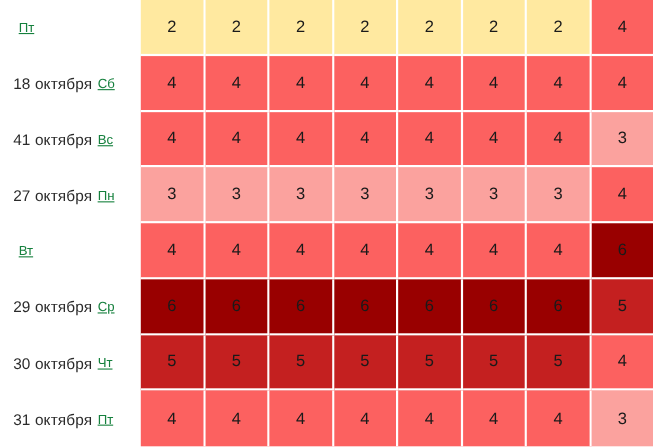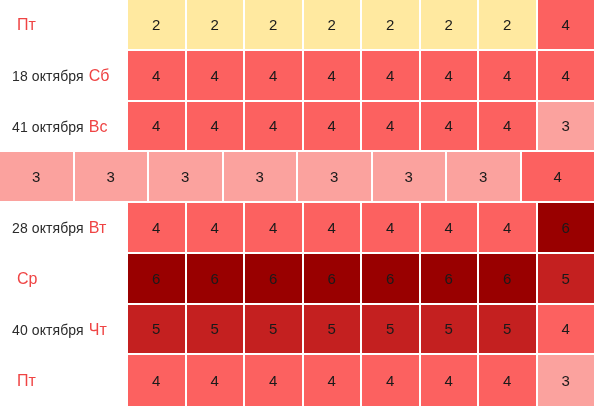--- a/index.html
+++ b/index.html
@@ -43,23 +43,24 @@
     white-space: nowrap;
   }
 
   .row-label .date-text {
     font-size: 14px;
     color: #2b2b2b;
     letter-spacing: 0.1px;
   }
 
   .row-label .dow-text {
-    font-size: 16px;
-    color: #ef4444;
+    font-size: 12px;
+    color: #15803d;
     margin-left: 5px;
+    text-decoration: underline;
   }
 
   
   .cells {
     flex: 1 1 auto;
     display: flex;
     flex-direction: row;
     min-width: 0;
   }
 
@@ -130,80 +131,85 @@
         <div class="cell" style="background: rgb(252, 97, 96); color: rgb(26, 26, 26);">4</div>
         <div class="cell" style="background: rgb(252, 97, 96); color: rgb(26, 26, 26);">4</div>
         <div class="cell" style="background: rgb(252, 97, 96); color: rgb(26, 26, 26);">4</div>
         <div class="cell" style="background: rgb(252, 97, 96); color: rgb(26, 26, 26);">4</div>
         <div class="cell" style="background: rgb(252, 97, 96); color: rgb(26, 26, 26);">4</div>
         <div class="cell" style="background: rgb(252, 97, 96); color: rgb(26, 26, 26);">4</div>
         <div class="cell" style="background: rgb(251, 162, 158); color: rgb(26, 26, 26);">3</div>
       </div>
     </div>
     <div class="hm-row">
-      <div class="cells">
-        <div class="cell" style="background: rgb(251, 162, 158); color: rgb(26, 26, 26);">3</div>
-        <div class="cell" style="background: rgb(251, 162, 158); color: rgb(26, 26, 26);">3</div>
-        <div class="cell" style="background: rgb(251, 162, 158); color: rgb(26, 26, 26);">3</div>
-        <div class="cell" style="background: rgb(251, 162, 158); color: rgb(26, 26, 26);">3</div>
-        <div class="cell" style="background: rgb(251, 162, 158); color: rgb(26, 26, 26);">3</div>
-        <div class="cell" style="background: rgb(251, 162, 158); color: rgb(26, 26, 26);">3</div>
-        <div class="cell" style="background: rgb(251, 162, 158); color: rgb(26, 26, 26);">3</div>
-        <div class="cell" style="background: rgb(252, 97, 96); color: rgb(26, 26, 26);">4</div>
-      </div>
-    </div>
-    <div class="hm-row">
-      <div class="row-label">
-        <span class="date-text">28 октября</span>
+      <div class="row-label">
+        <span class="date-text">27 октября</span>
+        <span class="dow-text">Пн</span>
+      </div>
+      <div class="cells">
+        <div class="cell" style="background: rgb(251, 162, 158); color: rgb(26, 26, 26);">3</div>
+        <div class="cell" style="background: rgb(251, 162, 158); color: rgb(26, 26, 26);">3</div>
+        <div class="cell" style="background: rgb(251, 162, 158); color: rgb(26, 26, 26);">3</div>
+        <div class="cell" style="background: rgb(251, 162, 158); color: rgb(26, 26, 26);">3</div>
+        <div class="cell" style="background: rgb(251, 162, 158); color: rgb(26, 26, 26);">3</div>
+        <div class="cell" style="background: rgb(251, 162, 158); color: rgb(26, 26, 26);">3</div>
+        <div class="cell" style="background: rgb(251, 162, 158); color: rgb(26, 26, 26);">3</div>
+        <div class="cell" style="background: rgb(252, 97, 96); color: rgb(26, 26, 26);">4</div>
+      </div>
+    </div>
+    <div class="hm-row">
+      <div class="row-label">
         <span class="dow-text">Вт</span>
       </div>
       <div class="cells">
         <div class="cell" style="background: rgb(252, 97, 96); color: rgb(26, 26, 26);">4</div>
         <div class="cell" style="background: rgb(252, 97, 96); color: rgb(26, 26, 26);">4</div>
         <div class="cell" style="background: rgb(252, 97, 96); color: rgb(26, 26, 26);">4</div>
         <div class="cell" style="background: rgb(252, 97, 96); color: rgb(26, 26, 26);">4</div>
         <div class="cell" style="background: rgb(252, 97, 96); color: rgb(26, 26, 26);">4</div>
         <div class="cell" style="background: rgb(252, 97, 96); color: rgb(26, 26, 26);">4</div>
         <div class="cell" style="background: rgb(252, 97, 96); color: rgb(26, 26, 26);">4</div>
         <div class="cell" style="background: rgb(153, 0, 0); color: rgb(26, 26, 26);">6</div>
       </div>
     </div>
     <div class="hm-row">
       <div class="row-label">
+        <span class="date-text">29 октября</span>
         <span class="dow-text">Ср</span>
       </div>
       <div class="cells">
         <div class="cell" style="background: rgb(153, 0, 0); color: rgb(26, 26, 26);">6</div>
         <div class="cell" style="background: rgb(153, 0, 0); color: rgb(26, 26, 26);">6</div>
         <div class="cell" style="background: rgb(153, 0, 0); color: rgb(26, 26, 26);">6</div>
         <div class="cell" style="background: rgb(153, 0, 0); color: rgb(26, 26, 26);">6</div>
         <div class="cell" style="background: rgb(153, 0, 0); color: rgb(26, 26, 26);">6</div>
         <div class="cell" style="background: rgb(153, 0, 0); color: rgb(26, 26, 26);">6</div>
         <div class="cell" style="background: rgb(153, 0, 0); color: rgb(26, 26, 26);">6</div>
         <div class="cell" style="background: rgb(196, 32, 32); color: rgb(26, 26, 26);">5</div>
       </div>
     </div>
     <div class="hm-row">
       <div class="row-label">
-        <span class="date-text">40 октября</span>
+        <span class="date-text">30 октября</span>
         <span class="dow-text">Чт</span>
       </div>
       <div class="cells">
         <div class="cell" style="background: rgb(196, 32, 32); color: rgb(26, 26, 26);">5</div>
         <div class="cell" style="background: rgb(196, 32, 32); color: rgb(26, 26, 26);">5</div>
         <div class="cell" style="background: rgb(196, 32, 32); color: rgb(26, 26, 26);">5</div>
         <div class="cell" style="background: rgb(196, 32, 32); color: rgb(26, 26, 26);">5</div>
         <div class="cell" style="background: rgb(196, 32, 32); color: rgb(26, 26, 26);">5</div>
         <div class="cell" style="background: rgb(196, 32, 32); color: rgb(26, 26, 26);">5</div>
         <div class="cell" style="background: rgb(196, 32, 32); color: rgb(26, 26, 26);">5</div>
         <div class="cell" style="background: rgb(252, 97, 96); color: rgb(26, 26, 26);">4</div>
       </div>
     </div>
     <div class="hm-row">
       <div class="row-label">
+        <span class="date-text">31 октября</span>
         <span class="dow-text">Пт</span>
       </div>
       <div class="cells">
         <div class="cell" style="background: rgb(252, 97, 96); color: rgb(26, 26, 26);">4</div>
         <div class="cell" style="background: rgb(252, 97, 96); color: rgb(26, 26, 26);">4</div>
         <div class="cell" style="background: rgb(252, 97, 96); color: rgb(26, 26, 26);">4</div>
         <div class="cell" style="background: rgb(252, 97, 96); color: rgb(26, 26, 26);">4</div>
         <div class="cell" style="background: rgb(252, 97, 96); color: rgb(26, 26, 26);">4</div>
         <div class="cell" style="background: rgb(252, 97, 96); color: rgb(26, 26, 26);">4</div>
         <div class="cell" style="background: rgb(252, 97, 96); color: rgb(26, 26, 26);">4</div>

